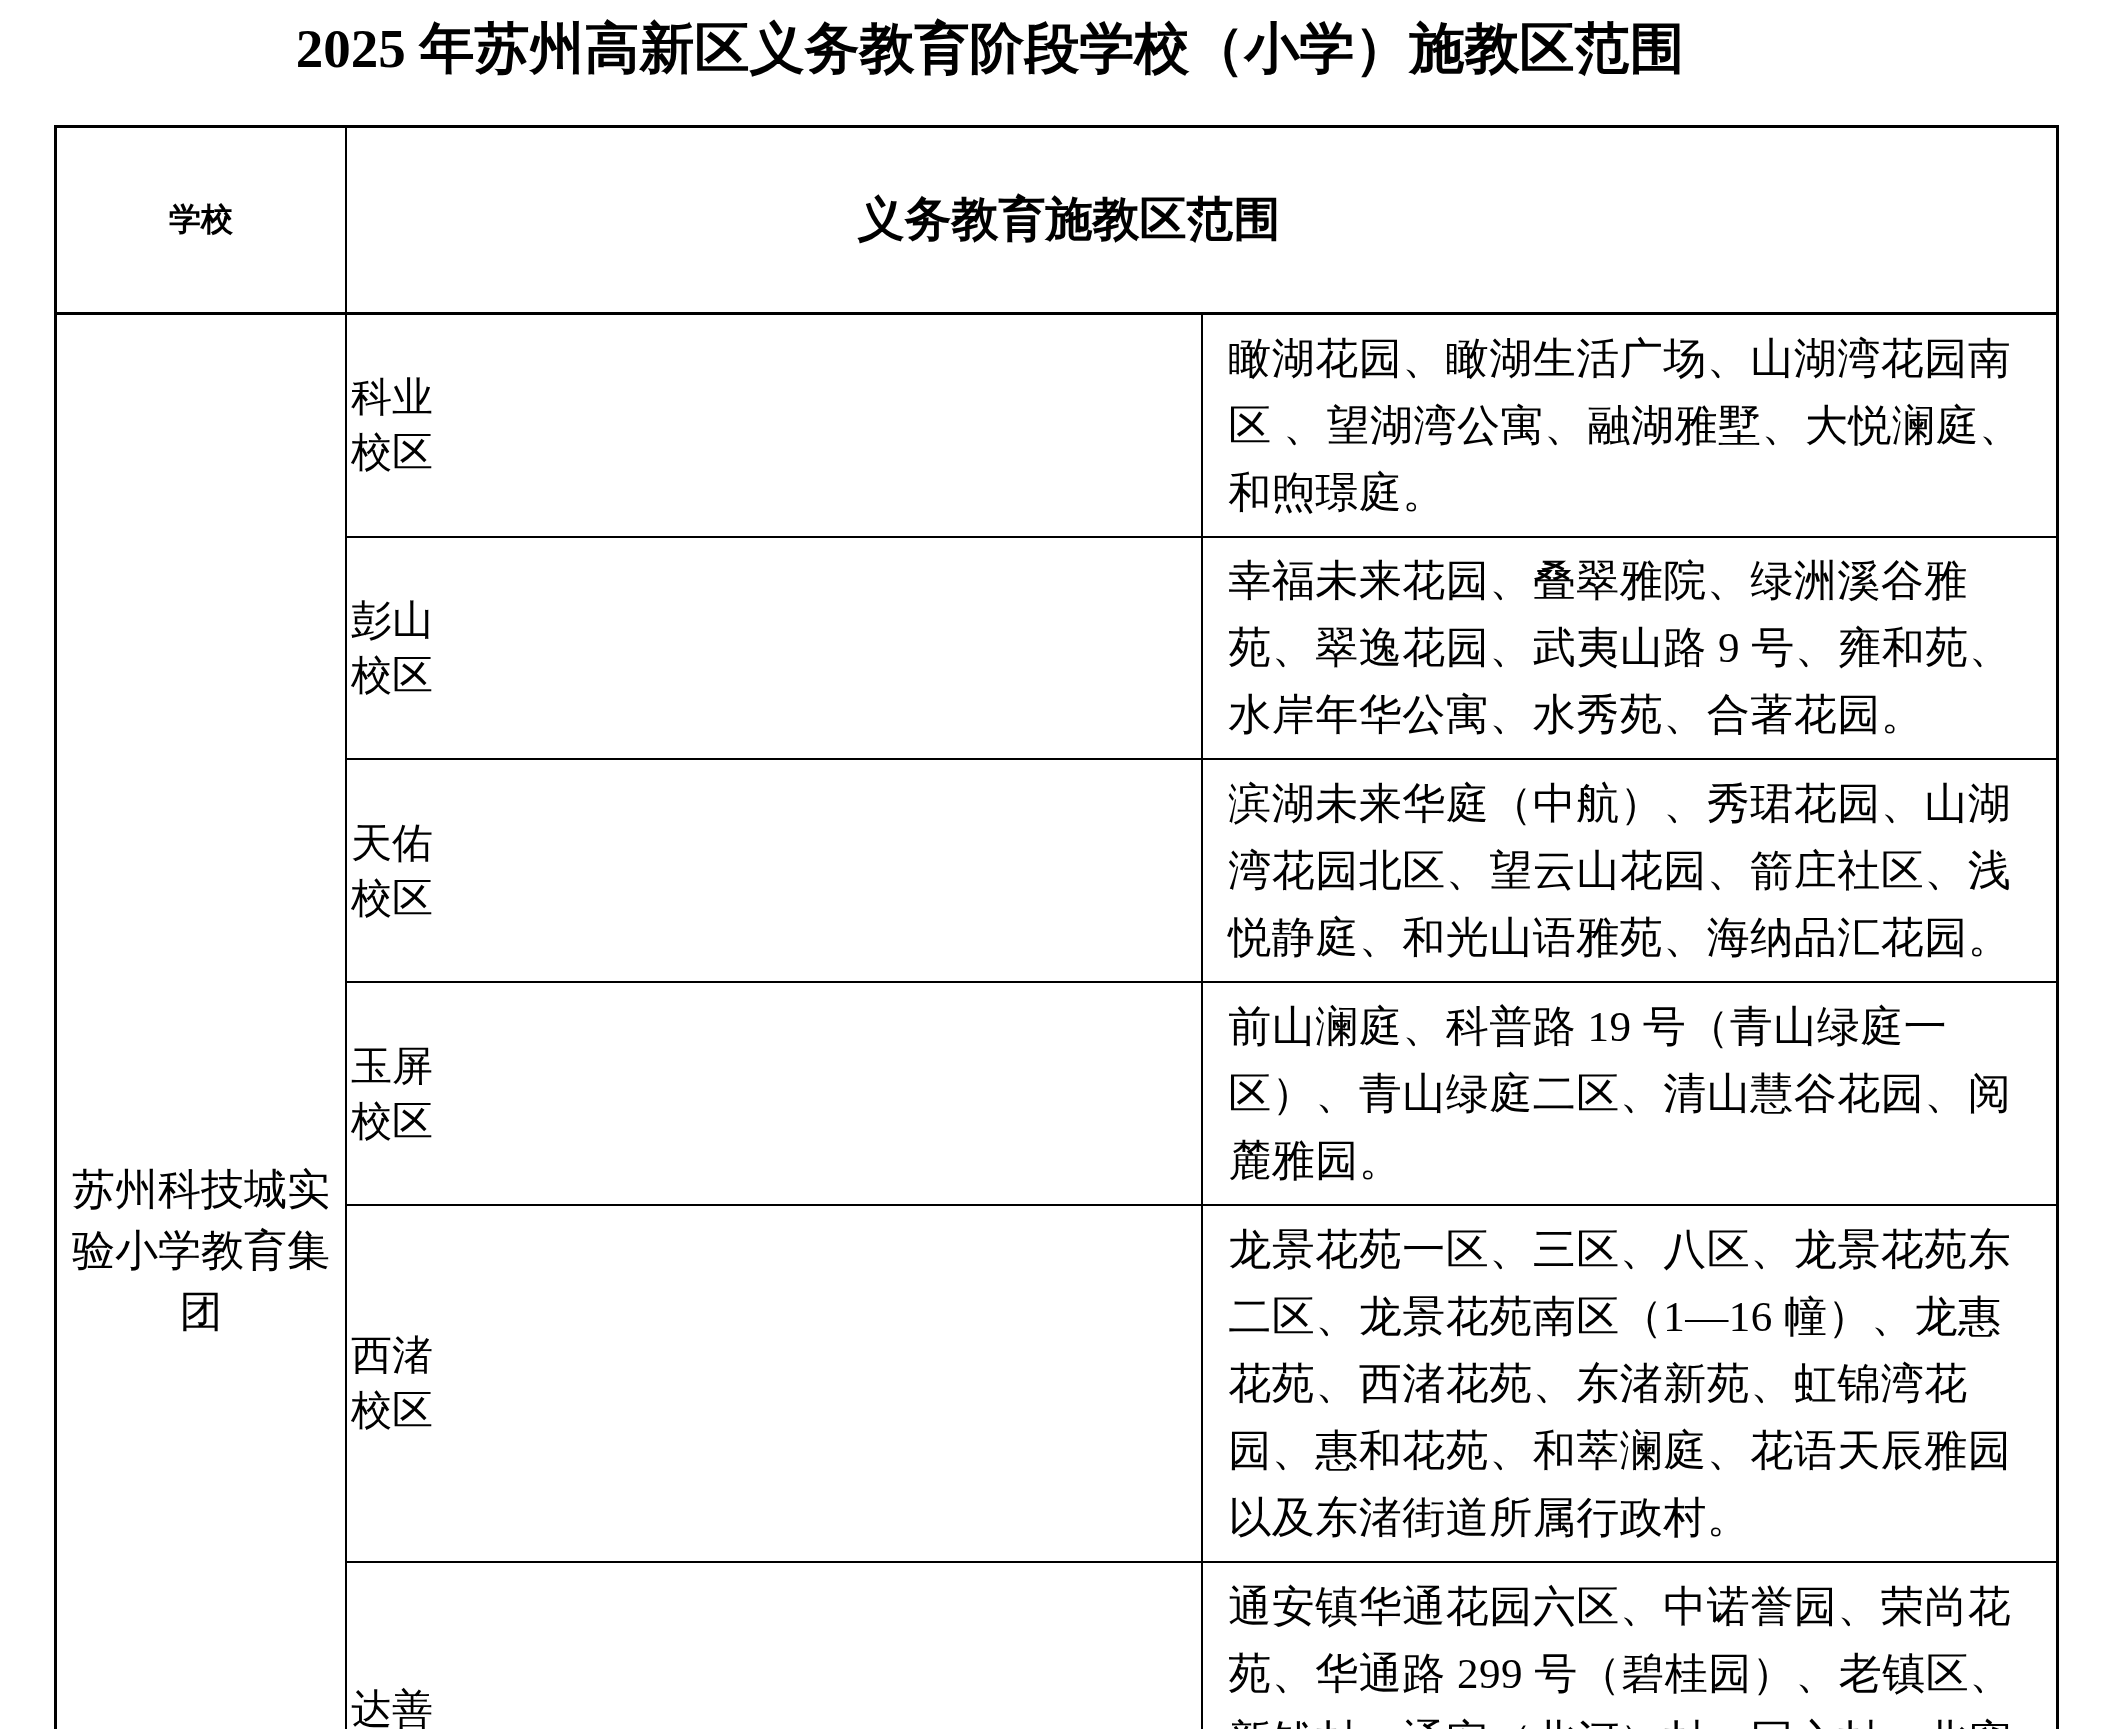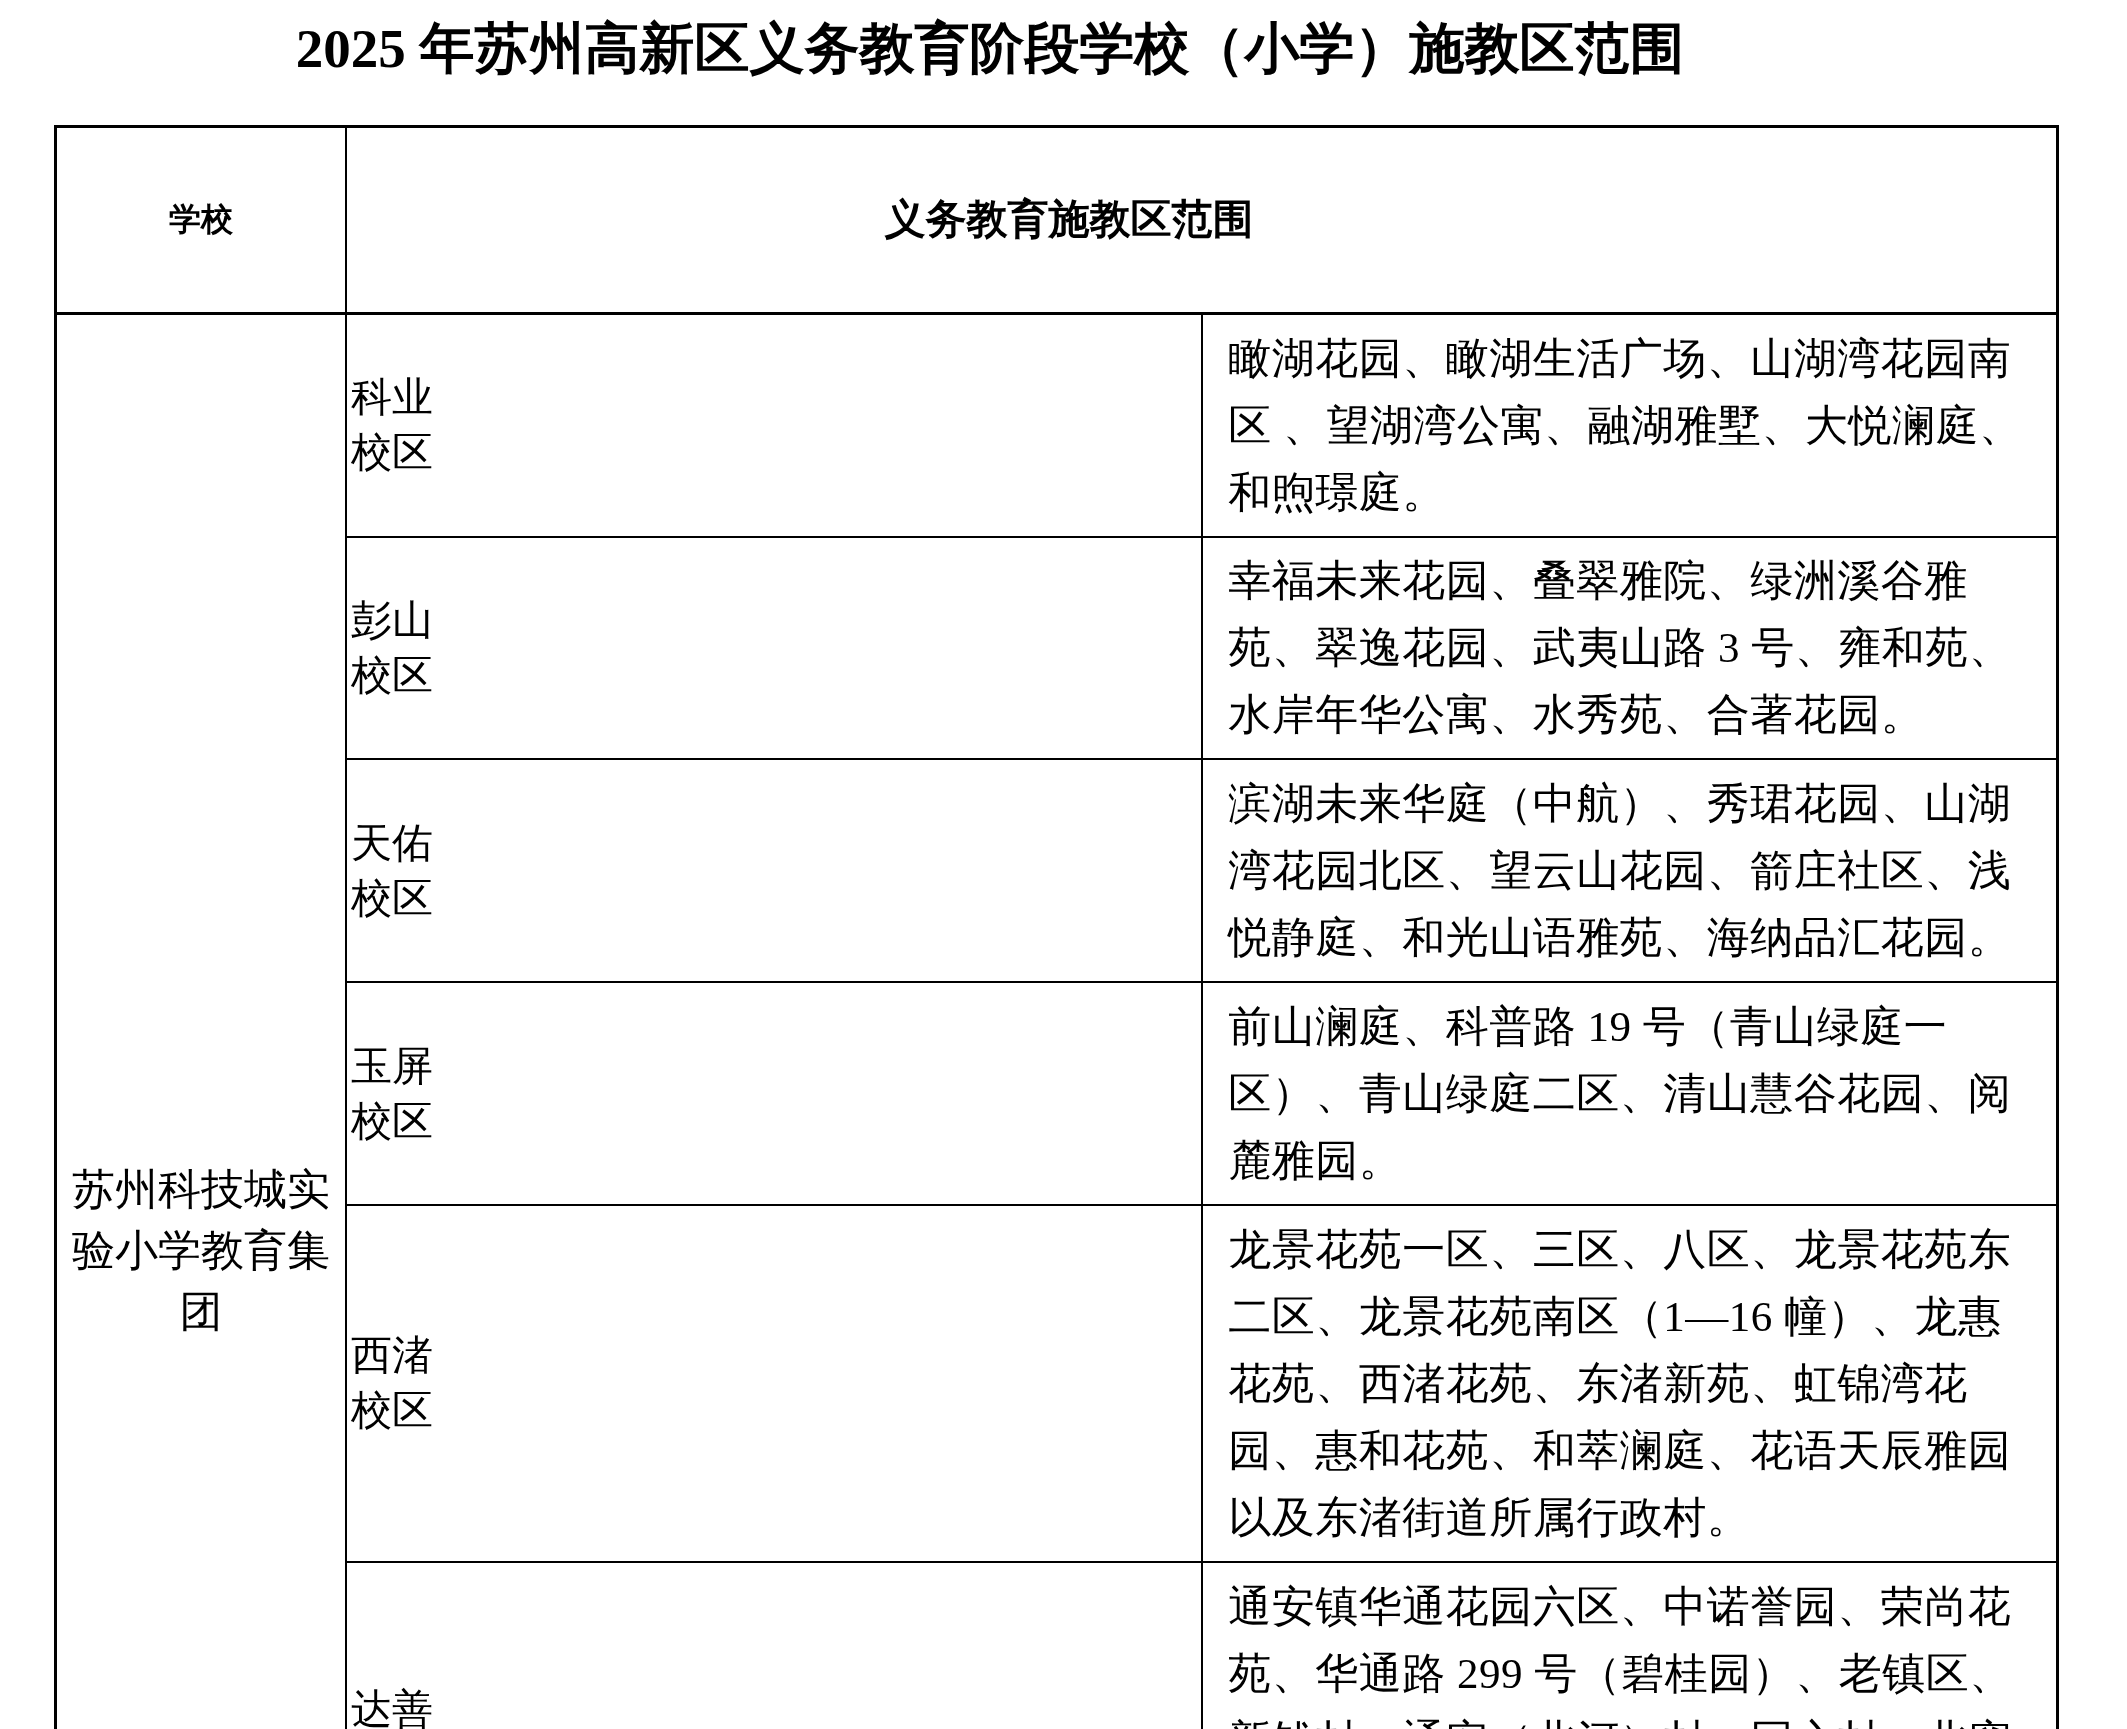--- a/index.html
+++ b/index.html
@@ -29,21 +29,21 @@
   table.district-table { border-width:3px; }
   tr.hdr th { border-bottom-width:3.9px; }
 
   tr.hdr { height:187px; }
   th.school-col {
     width:286px;
     font-size:32px; font-weight:bold;
     text-align:center; vertical-align:middle;
   }
   th.range-col {
-    font-size:41px; font-weight:bold;
+    font-size:47px; font-weight:bold;
     text-align:center; vertical-align:middle;
     padding-right:266px;       
   }
 
   td.school {
     width:286px;
     text-align:center; vertical-align:middle;
     font-size:43px; line-height:61px;
     white-space:pre-line;
     padding:0;
@@ -88,21 +88,21 @@
 验小学教育集
 团</td>
       <td class="campus">科业
 校区</td>
       <td class="range">瞰湖花园、瞰湖生活广场、山湖湾花园南区 、望湖湾公寓、融湖雅墅、大悦澜庭、和煦璟庭。</td>
     </tr>
 
     <tr class="r1">
       <td class="campus">彭山
 校区</td>
-      <td class="range">幸福未来花园、叠翠雅院、绿洲溪谷雅苑、翠逸花园、武夷山路 3 号、雍和苑、水岸年华公寓、水秀苑、合著花园。</td>
+      <td class="range">幸福未来花园、叠翠雅院、绿洲溪谷雅苑、翠逸花园、武夷山路 9 号、雍和苑、水岸年华公寓、水秀苑、合著花园。</td>
     </tr>
 
     <tr class="r2">
       <td class="campus">天佑
 校区</td>
       <td class="range">滨湖未来华庭（中航）、秀珺花园、山湖湾花园北区、望云山花园、箭庄社区、浅悦静庭、和光山语雅苑、海纳品汇花园。</td>
     </tr>
 
     <tr class="r3">
       <td class="campus">玉屏

